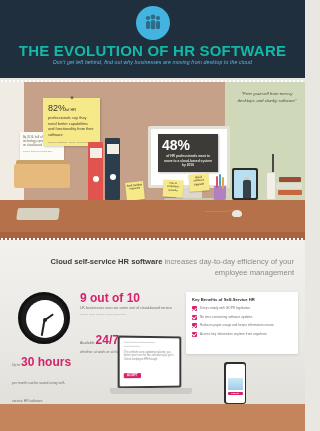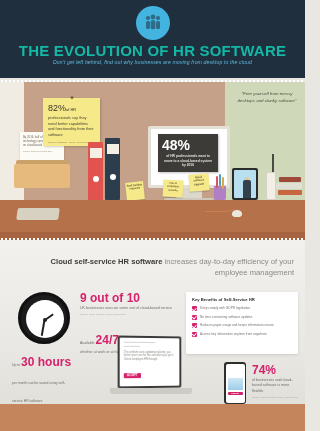--- a/index.html
+++ b/index.html
@@ -455,21 +455,16 @@
     </div>
   </div>
 
   <div class="smartphone">
     <div class="sp-screen">
       <div class="sp-chart"></div>
       <div class="sp-btn">Submit</div>
     </div>
   </div>
 
-  <div class="stat stat-74">
-    <div class="stat-big">74%</div>
-    <div class="stat-sm">of businesses said cloud-based software is more flexible</div>
-    <div class="stat-src">Source: Cloud Industry Group, Report 2014</div>
-  </div>
 
   <div class="desk-bottom-edge"></div>
   <div class="desk-bottom"></div>
 </div>
 
 </body></html>

